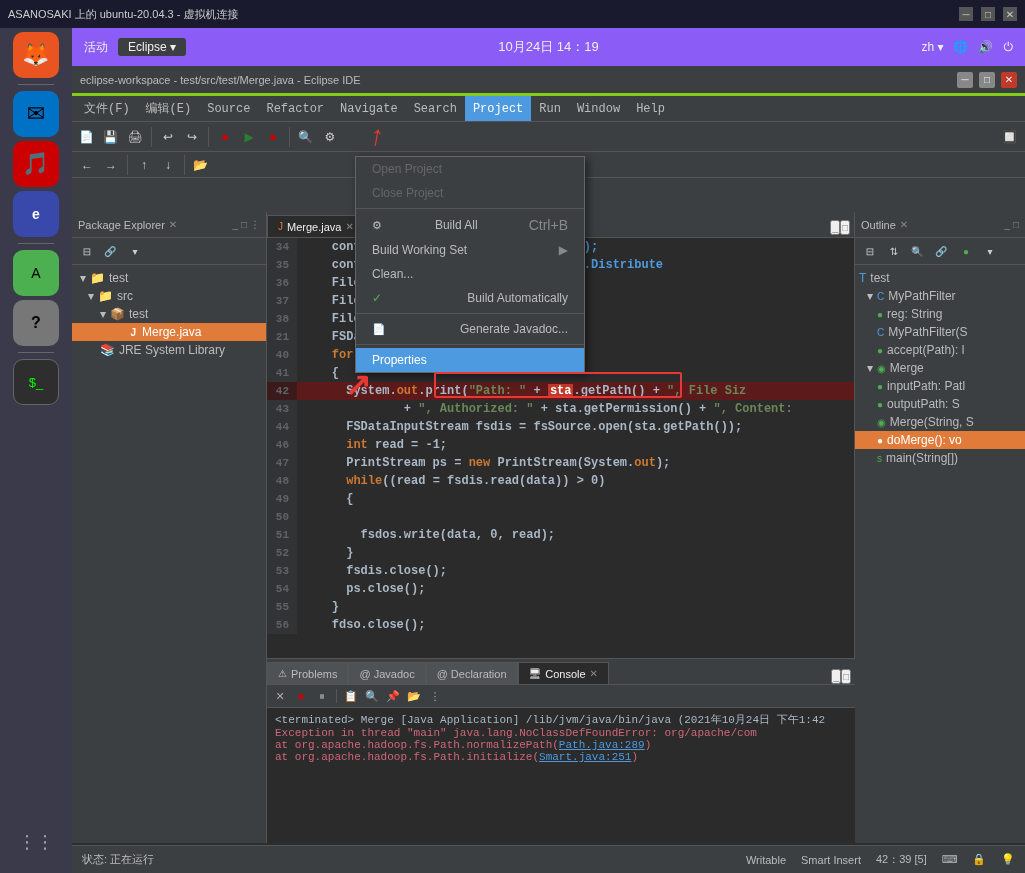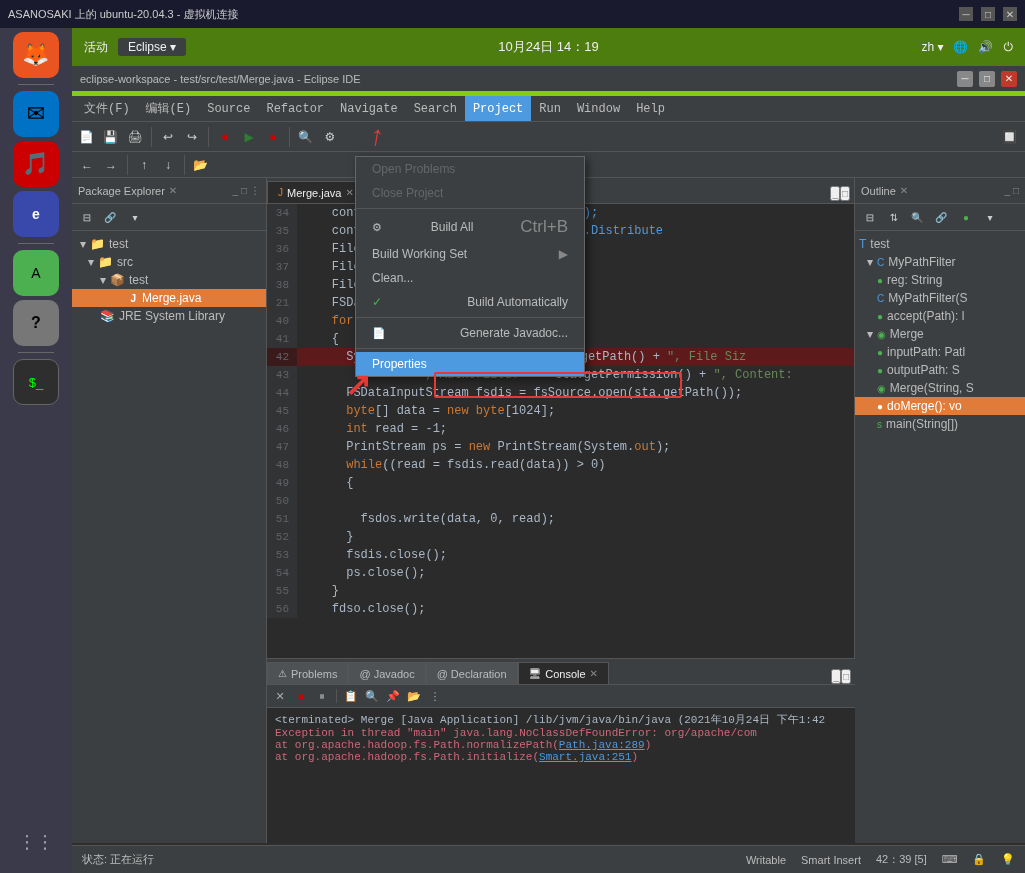--- a/index.html
+++ b/index.html
@@ -49,21 +49,21 @@
     .taskbar-icon.help { background: #777; }
     .taskbar-icon.terminal { background: #2e2e2e; border: 1px solid #666; }
     .taskbar-icon.dots { background: transparent; color: #aaa; font-size: 18px; }
     .taskbar-separator { width: 36px; height: 1px; background: #666; margin: 2px 0; }
 
     
     .ubuntu-panel {
       position: absolute;
       left: 72px; top: 28px;
       right: 0; height: 38px;
-      background: #4d7c0f;
+      background: #8b5cf6;
       display: flex;
       align-items: center;
       justify-content: space-between;
       padding: 0 12px;
       color: #eee;
       font-size: 12px;
       text-align: center;
     }
     .panel-left { display: flex; align-items: center; gap: 10px; }
     .panel-center { position: absolute; left: 50%; transform: translateX(-50%); color: #eee; font-size: 13px; }
@@ -83,21 +83,21 @@
     }
     .eclipse-titlebar {
       background: #3c3f41;
       height: 30px;
       display: flex;
       align-items: center;
       justify-content: space-between;
       padding: 0 8px;
       color: #bbb;
       font-size: 11px;
-      border-bottom: 5px solid #84cc16;
+      border-bottom: 3px solid #84cc16;
     }
     .eclipse-win-controls { display: flex; gap: 6px; }
     .eclipse-win-btn { width: 16px; height: 16px; border: none; cursor: pointer; font-size: 10px; color: #eee; display: flex; align-items: center; justify-content: center; border-radius: 2px; }
     .eclipse-win-btn.minimize { background: #888; }
     .eclipse-win-btn.maximize { background: #888; }
     .eclipse-win-btn.close { background: #c0392b; }
 
     
     .menubar {
       background: #3c3f41;
@@ -149,20 +149,21 @@
       padding: 0 4px;
       border-bottom: 1px solid #555;
       gap: 2px;
     }
 
     
     .main-area {
       flex: 1;
       display: flex;
       overflow: hidden;
+      margin-top: 34px;
     }
 
     
     .panel-left-area {
       width: 195px;
       background: #3c3f41;
       border-right: 1px solid #555;
       display: flex;
       flex-direction: column;
     }
@@ -232,20 +233,21 @@
     .editor-tab.active { background: #2b2b2b; color: #eee; }
 
     .code-editor {
       flex: 1;
       background: #2b2b2b;
       color: #a9b7c6;
       font-family: 'Courier New', monospace;
       font-size: 12px;
       overflow: auto;
       position: relative;
+      font-weight: bold;
     }
     .code-line {
       display: flex;
       min-height: 18px;
       line-height: 18px;
     }
     .line-num {
       width: 30px;
       min-width: 30px;
       color: #606366;
@@ -370,21 +372,21 @@
       padding: 5px 16px;
       cursor: pointer;
       display: flex;
       align-items: center;
       justify-content: space-between;
       gap: 8px;
     }
     .proj-menu-item.disabled { color: #666; cursor: default; }
     .proj-menu-item.highlighted { background: #4e9ae0; color: #fff; }
     .proj-menu-separator { height: 1px; background: #555; margin: 3px 0; }
-    .menu-shortcut { color: #888; font-size: 17px; }
+    .menu-shortcut { color: #888; font-size: 14px; }
     .menu-arrow { color: #888; }
 
     
     .red-arrow {
       position: absolute;
       color: #e53935;
       font-size: 28px;
       font-weight: bold;
       pointer-events: none;
       z-index: 300;
@@ -612,24 +614,20 @@
               <span class="line-num" style="background:#3a1a1a;">42</span>
               <span class="line-content">      System.<span style="color:#cc7832">out</span>.print(<span class="str">"Path: "</span> + <span style="background:#c0392b; color:#fff; padding:0 2px;">sta</span>.getPath() + <span class="str">", File Siz</span></span>
             </div>
           <div class="code-line">
               <span class="line-num">43</span>
               <span class="line-content">              + <span class="str">", Authorized: "</span> + sta.getPermission() + <span class="str">", Content:</span></span>
             </div>
           <div class="code-line">
               <span class="line-num">44</span>
               <span class="line-content">      FSDataInputStream fsdis = fsSource.open(sta.getPath());</span>
-            </div>
-          <div class="code-line">
-              <span class="line-num">45</span>
-              <span class="line-content">      <span class="kw">byte</span>[] data = <span class="kw">new</span> <span class="kw">byte</span>[1024];</span>
             </div>
           <div class="code-line">
               <span class="line-num">46</span>
               <span class="line-content">      <span class="kw">int</span> read = -1;</span>
             </div>
           <div class="code-line">
               <span class="line-num">47</span>
               <span class="line-content">      PrintStream ps = <span class="kw">new</span> PrintStream(System.<span style="color:#cc7832">out</span>);</span>
             </div>
           <div class="code-line">
@@ -796,21 +794,21 @@
     <span>💡</span>
   </div>
 </div>
 
 <div class="dropdown-overlay">
 
   <div class="red-arrow" style="left: 370px; top: 120px; transform: rotate(10deg);">↑</div>
 
   <div class="project-menu">
     <div class="proj-menu-item disabled">
-      <span>Open Problems</span>
+      <span>Open Project</span>
     </div>
     <div class="proj-menu-item disabled">
       <span>Close Project</span>
     </div>
     <div class="proj-menu-separator"></div>
     <div class="proj-menu-item">
       <span style="font-size:11px; margin-right:2px;">⚙</span>
       <span>Build All</span>
       <span class="menu-shortcut">Ctrl+B</span>
     </div>

